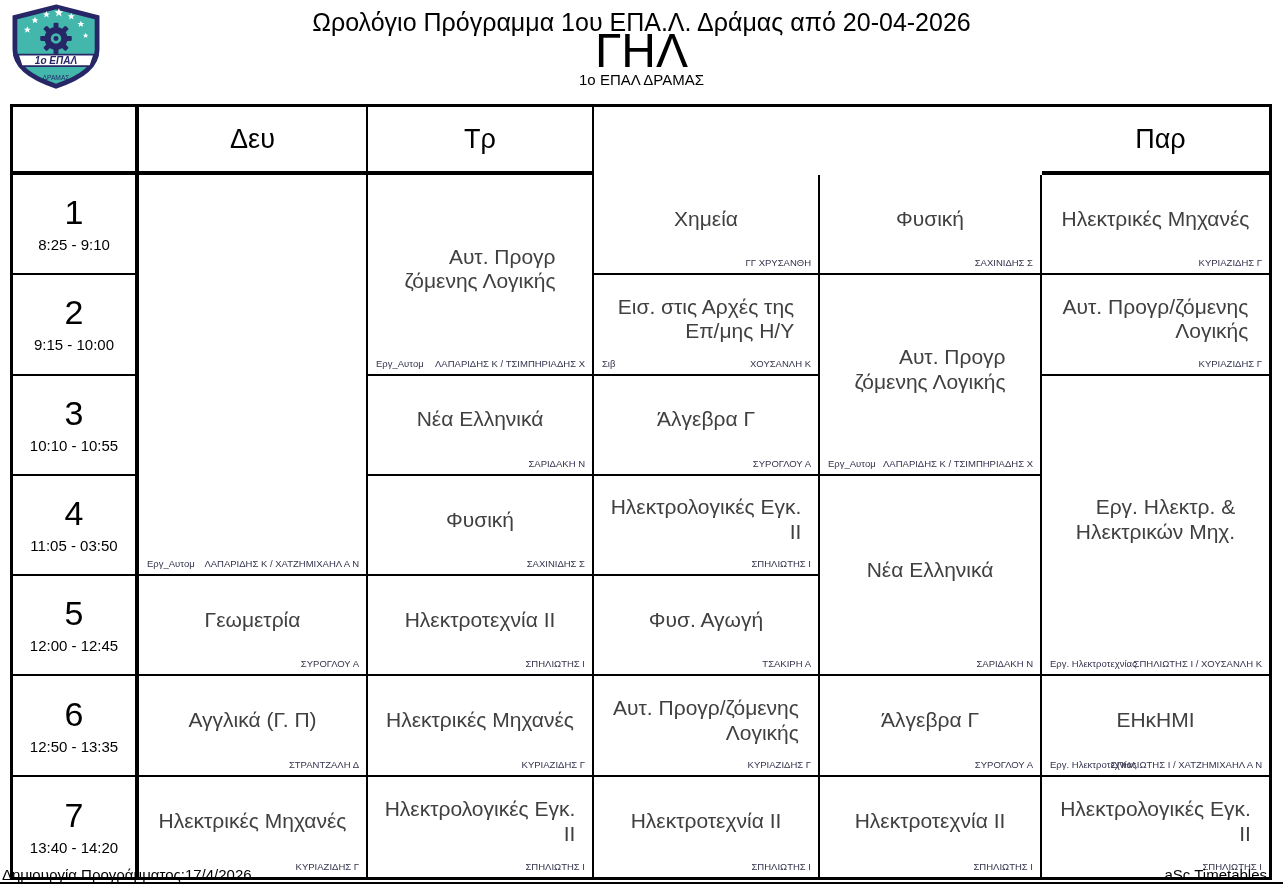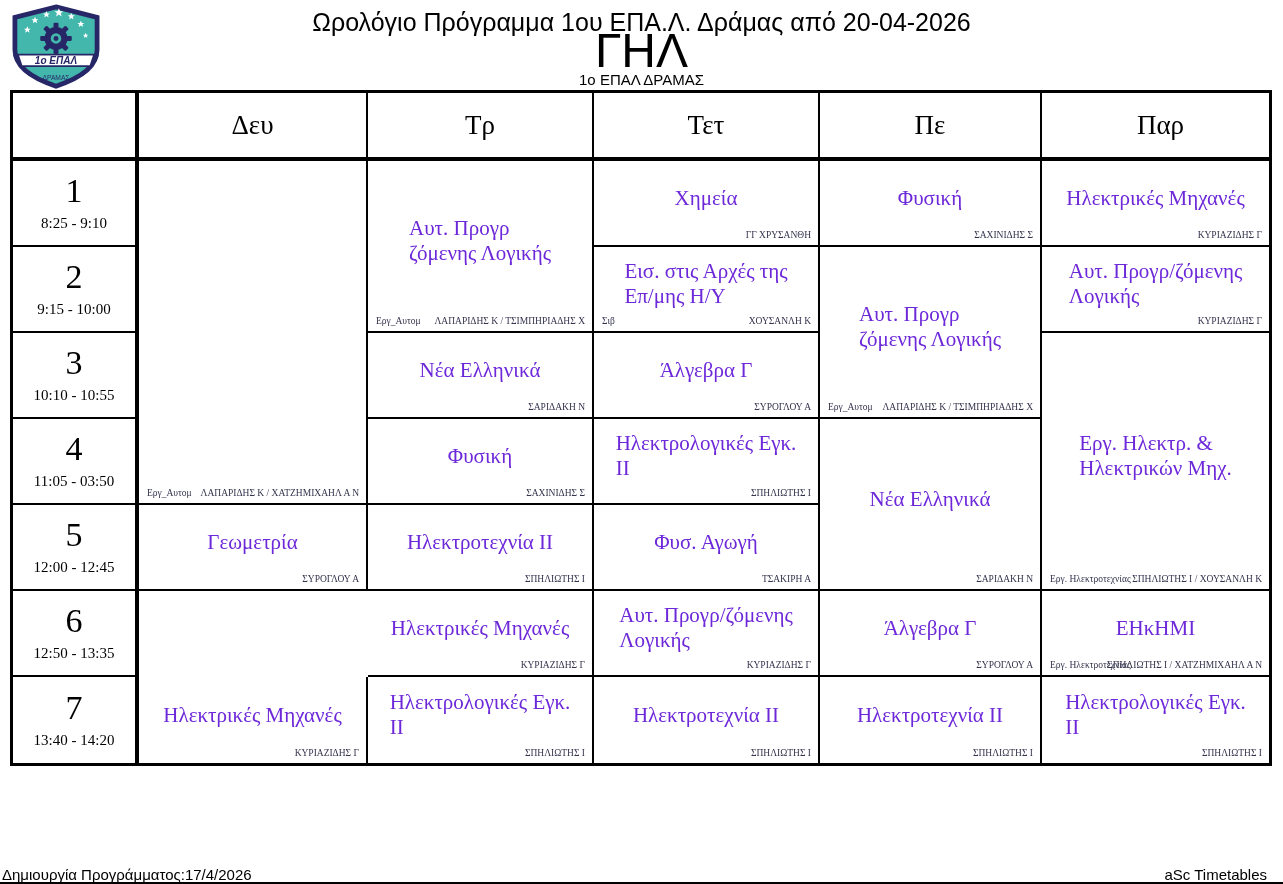--- a/index.html
+++ b/index.html
@@ -9,43 +9,43 @@
   .page-title{position:absolute;top:8px;left:0;width:100%;text-align:center;
               font-size:25px;letter-spacing:0;}
   .group-title{position:absolute;top:27px;left:0;width:100%;text-align:center;
                font-size:48px;line-height:1;}
   .school-subtitle{position:absolute;top:71px;left:0;width:100%;text-align:center;
                    font-size:15px;}
 
   .logo{position:absolute;left:8px;top:4px;}
 
   
-  .grid{position:absolute;left:10px;top:90px;width:1262px;height:676px;
+  .grid{position:absolute;left:10px;top:104px;width:1262px;height:776px;
         border:3px solid #000;box-sizing:border-box;display:grid;
         grid-template-columns:126px 229px 226px 226px 222px 227px;
-        grid-template-rows:68px repeat(7,1fr);background:#fff;font-family:Liberation Serif, serif;}
+        grid-template-rows:68px repeat(7,1fr);background:#fff;}
   .grid > div{box-sizing:border-box;}
 
   .hcell{border-bottom:4px solid #000;border-right:2px solid #000;
          display:flex;align-items:center;justify-content:center;font-size:27px;}
   .hcell.corner{border-right:4px solid #000;}
   .hcell.lc{border-right:none;padding-left:10px;}
 
   .pcell{border-right:4px solid #000;border-bottom:2px solid #000;
          display:flex;flex-direction:column;align-items:center;justify-content:center;gap:7px;}
   .pcell.lr{border-bottom:none;}
   .pnum{font-size:34px;line-height:1;}
   .ptime{font-size:15px;}
 
   .cell{border-right:2px solid #000;border-bottom:2px solid #000;
         position:relative;display:flex;align-items:center;justify-content:center;}
   .cell.lc{border-right:none;}
   .cell.lr{border-bottom:none;}
-  .subject{font-size:21px;line-height:1.18;text-align:left;white-space:pre-line;
-           padding:0 4px 10px 4px;color:#6d28d9;}
+  .subject{font-size:21px;line-height:1.18;text-align:right;white-space:pre-line;
+           padding:0 4px 10px 4px;color:#404040;}
   .meta{position:absolute;left:6px;right:7px;bottom:5px;height:13px;
         font-size:9.5px;color:#33334d;}
   .room{position:absolute;left:2px;bottom:0;white-space:nowrap;}
   .teacher{position:absolute;right:0;bottom:0;white-space:nowrap;}
 
   .footer-left{position:absolute;left:2px;top:866px;font-size:15px;}
   .footer-right{position:absolute;right:16px;top:866px;font-size:15px;}
   .bottom-rule{position:absolute;left:0;bottom:0;width:100%;height:2px;background:#000;}
 </style>
 </head>
@@ -86,22 +86,20 @@
     <path d="M10 53 L90 53 L86 65 L14 65 Z" fill="#ffffff" stroke="#272768" stroke-width="2"></path>
     <text x="50" y="63" text-anchor="middle" font-family="Liberation Sans, sans-serif" font-size="10.5" font-style="italic" font-weight="bold" fill="#272768">1ο ΕΠΑΛ</text>
     <text x="50" y="80" text-anchor="middle" font-family="Liberation Sans, sans-serif" font-size="7" fill="#272768">ΔΡΑΜΑΣ</text>
   </svg>
 </div>
 
 <div class="grid" id="grid">
     <div class="hcell corner" style="grid-area: 1 / 1;"></div>
     <div class="hcell" style="grid-area: 1 / 2;">Δευ</div>
     <div class="hcell" style="grid-area: 1 / 3;">Τρ</div>
-    <div class="hcell" style="grid-area: 1 / 4;">Τετ</div>
-    <div class="hcell" style="grid-area: 1 / 5;">Πε</div>
     <div class="hcell lc" style="grid-area: 1 / 6;">Παρ</div>
     <div class="pcell" style="grid-area: 2 / 1;">
       <div class="pnum">1</div>
       <div class="ptime">8:25 - 9:10</div>
     </div>
     <div class="pcell" style="grid-area: 3 / 1;">
       <div class="pnum">2</div>
       <div class="ptime">9:15 - 10:00</div>
     </div>
     <div class="pcell" style="grid-area: 4 / 1;">
@@ -129,20 +127,26 @@
         <div class="room">Εργ_Αυτομ</div>
         <div class="teacher">ΛΑΠΑΡΙΔΗΣ Κ / ΧΑΤΖΗΜΙΧΑΗΛ Α Ν</div>
       </div>
     </div>
     <div class="cell" style="grid-area: 6 / 2 / span 1;">
       <div class="subject">Γεωμετρία</div>
       <div class="meta">
         <div class="teacher">ΣΥΡΟΓΛΟΥ Α</div>
       </div>
     </div>
+    <div class="cell" style="grid-area: 7 / 2 / span 1;">
+      <div class="subject">Αγγλικά (Γ. Π)</div>
+      <div class="meta">
+        <div class="teacher">ΣΤΡΑΝΤΖΑΛΗ Δ</div>
+      </div>
+    </div>
     <div class="cell lr" style="grid-area: 8 / 2 / span 1;">
       <div class="subject">Ηλεκτρικές Μηχανές</div>
       <div class="meta">
         <div class="teacher">ΚΥΡΙΑΖΙΔΗΣ Γ</div>
       </div>
     </div>
     <div class="cell" style="grid-area: 2 / 3 / span 2;">
       <div class="subject">Αυτ. Προγρ
 ζόμενης Λογικής</div>
       <div class="meta">

